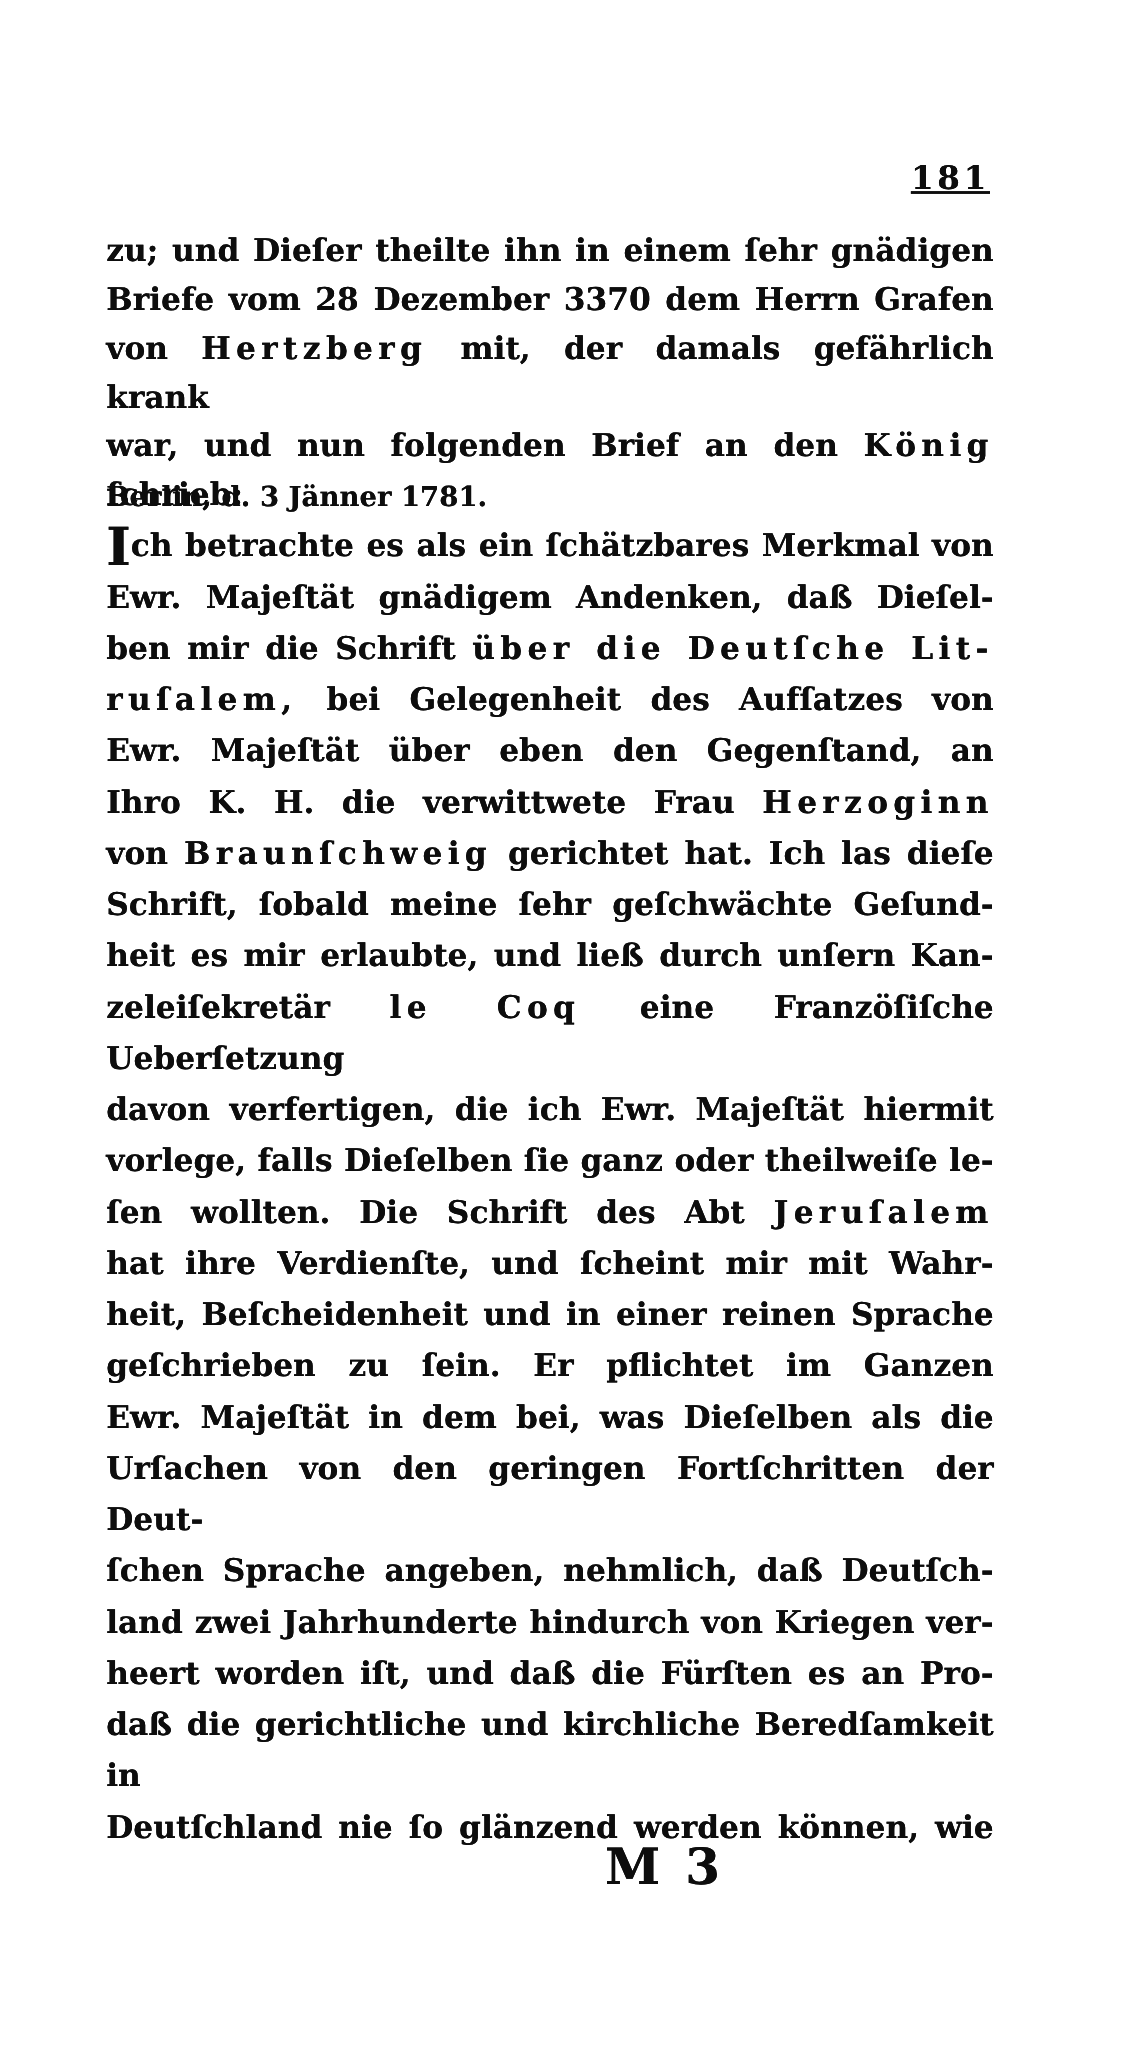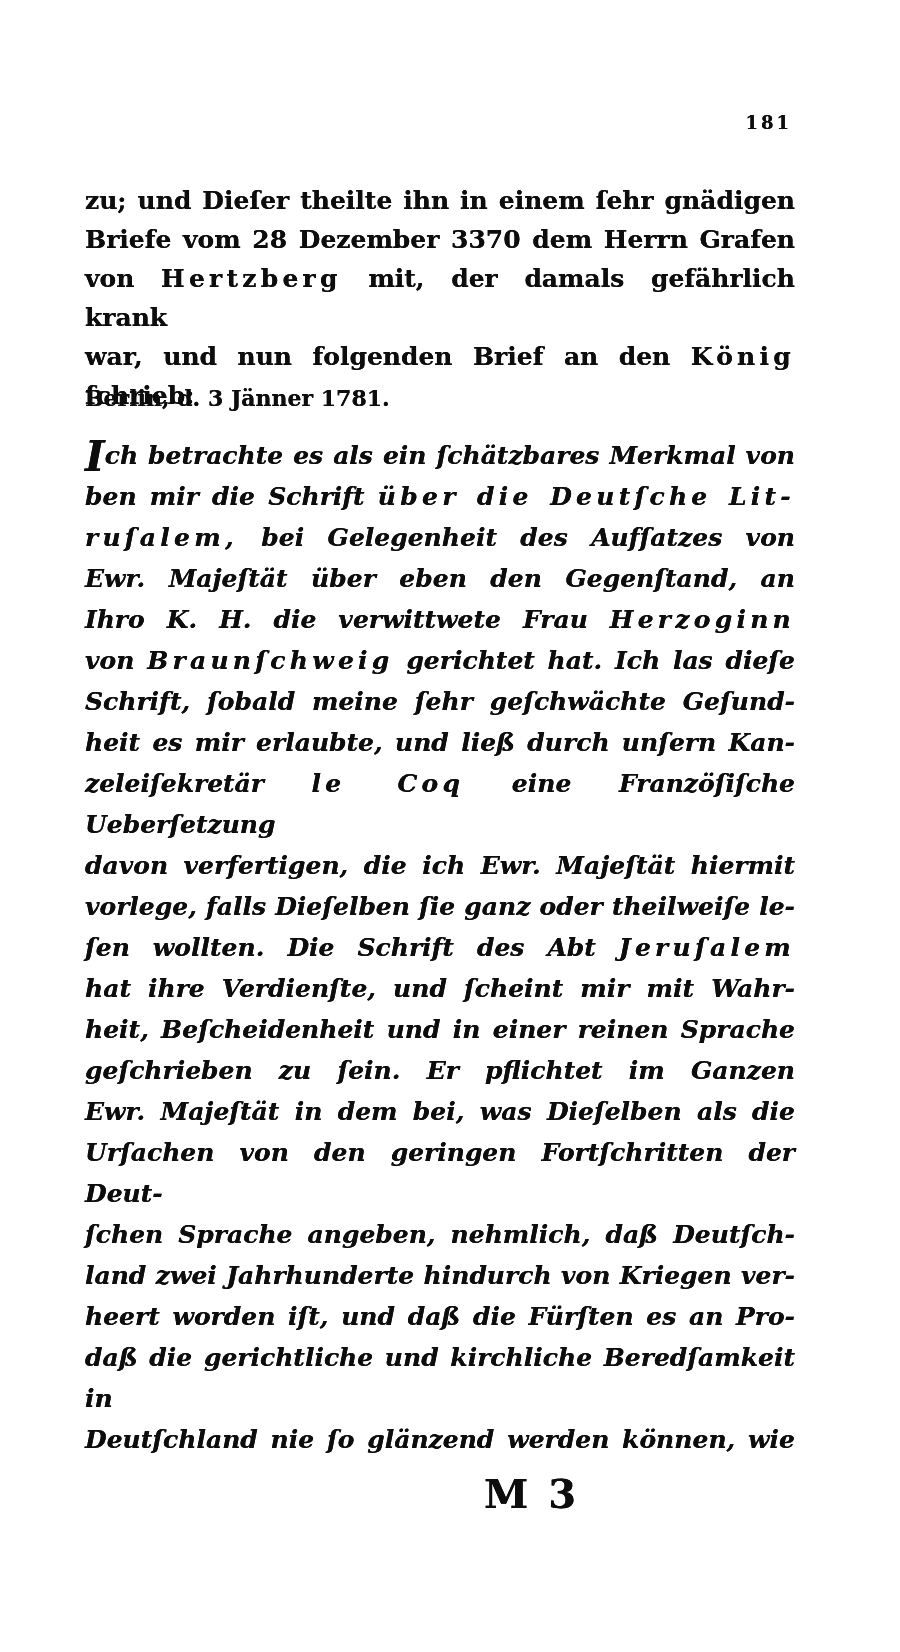--- a/index.html
+++ b/index.html
@@ -11,26 +11,27 @@
     font-family: "DejaVu Serif", serif;
     color: #0d0d0d;
     overflow: hidden;
   }
   .page {
     position: absolute;
     inset: 0;
   }
   .page-number {
     position: absolute;
-    top: 112px;
+    top: 128px;
     right: 108px;
-    font-size: 18px;
+    font-size: 26px;
     font-weight: bold;
     letter-spacing: 3px;
     text-shadow: 0 0 0.5px currentColor;
+    text-decoration: underline;
   }
   .text-block {
     position: absolute;
     left: 85px;
     width: 710px;
     font-weight: bold;
     text-shadow: 0 0 0.5px currentColor;
   }
   .intro-paragraph {
     top: 181px;
@@ -40,24 +41,23 @@
   .letter-dateline {
     position: absolute;
     left: 85px;
     width: 663px;
     top: 385px;
     font-size: 22px;
     font-weight: bold;
     text-shadow: 0 0 0.5px currentColor;
   }
   .letter-body {
-    top: 435px;
+    top: 416px;
     font-size: 25px;
     line-height: 41px;
-    font-style: italic;
   }
   .line {
     text-align: justify;
     text-align-last: justify;
     white-space: normal;
   }
   .sperr {
     letter-spacing: 0.17em;
   }
   .initial-cap {
@@ -86,20 +86,21 @@
       <div class="line"><span>zu; und Dieſer theilte ihn in einem ſehr gnädigen</span></div>
       <div class="line"><span>Briefe vom 28 Dezember 3370 dem Herrn Grafen</span></div>
       <div class="line"><span>von </span><span class="sperr">Hertzberg</span><span> mit, der damals gefährlich krank</span></div>
       <div class="line"><span>war, und nun folgenden Brief an den </span><span class="sperr">König</span><span> ſchrieb:</span></div>
     </div>
 
   <div class="letter-dateline">Berlin, d. 3 Jänner 1781.</div>
 
   <div class="text-block letter-body">
       <div class="line"><span class="initial-cap">I</span><span>ch betrachte es als ein ſchätzbares Merkmal von</span></div>
+      <div class="line"><span>Ewr. Majeſtät gnädigem Andenken, daß Dieſel-</span></div>
       <div class="line"><span>ben mir die Schrift </span><span class="sperr">über die Deutſche Lit-</span></div>
       <div class="line"><span class="sperr">ruſalem,</span><span> bei Gelegenheit des Aufſatzes von</span></div>
       <div class="line"><span>Ewr. Majeſtät über eben den Gegenſtand, an</span></div>
       <div class="line"><span>Ihro K. H. die verwittwete Frau </span><span class="sperr">Herzoginn</span></div>
       <div class="line"><span>von </span><span class="sperr">Braunſchweig</span><span> gerichtet hat. Ich las dieſe</span></div>
       <div class="line"><span>Schrift, ſobald meine ſehr geſchwächte Geſund-</span></div>
       <div class="line"><span>heit es mir erlaubte, und ließ durch unſern Kan-</span></div>
       <div class="line"><span>zeleiſekretär </span><span class="sperr">le Coq</span><span> eine Franzöſiſche Ueberſetzung</span></div>
       <div class="line"><span>davon verfertigen, die ich Ewr. Majeſtät hiermit</span></div>
       <div class="line"><span>vorlege, falls Dieſelben ſie ganz oder theilweiſe le-</span></div>

